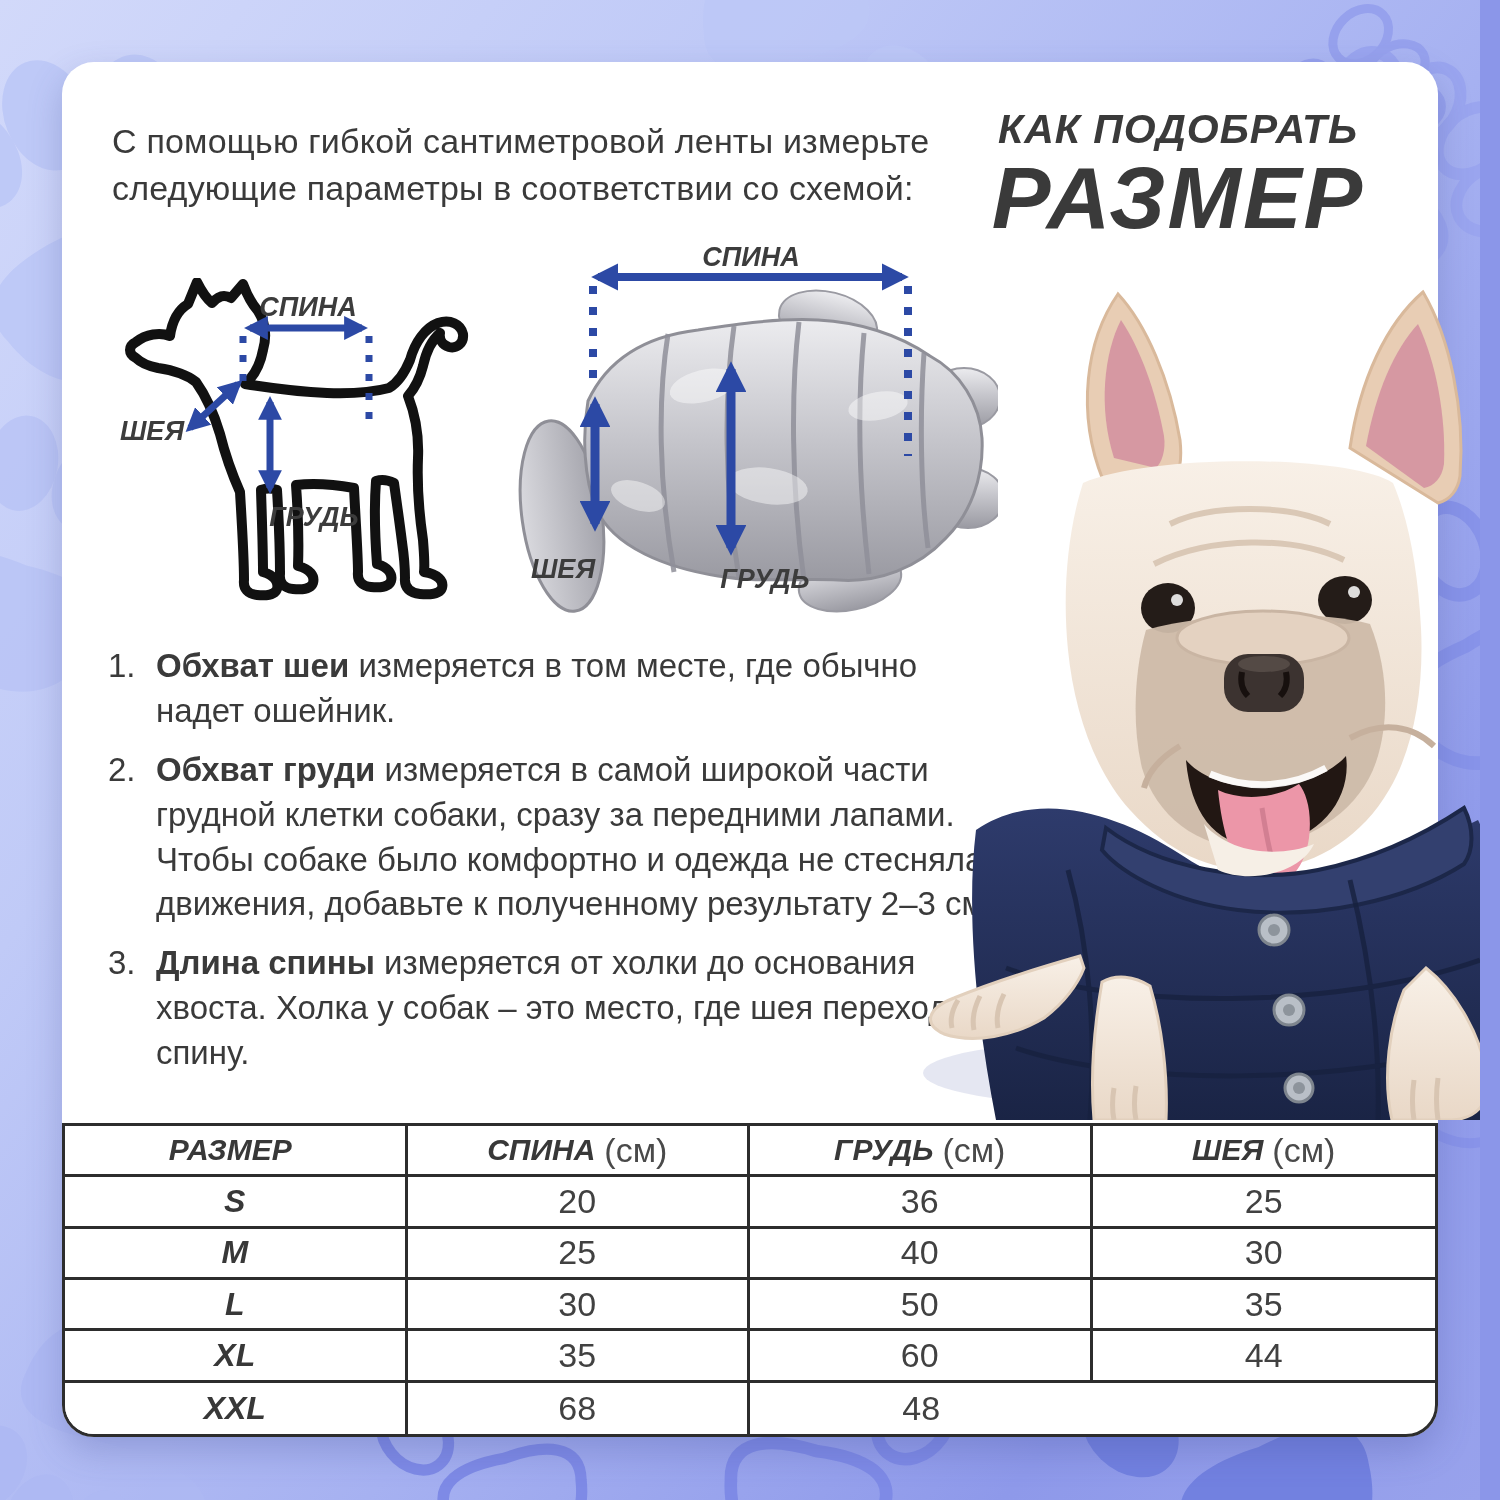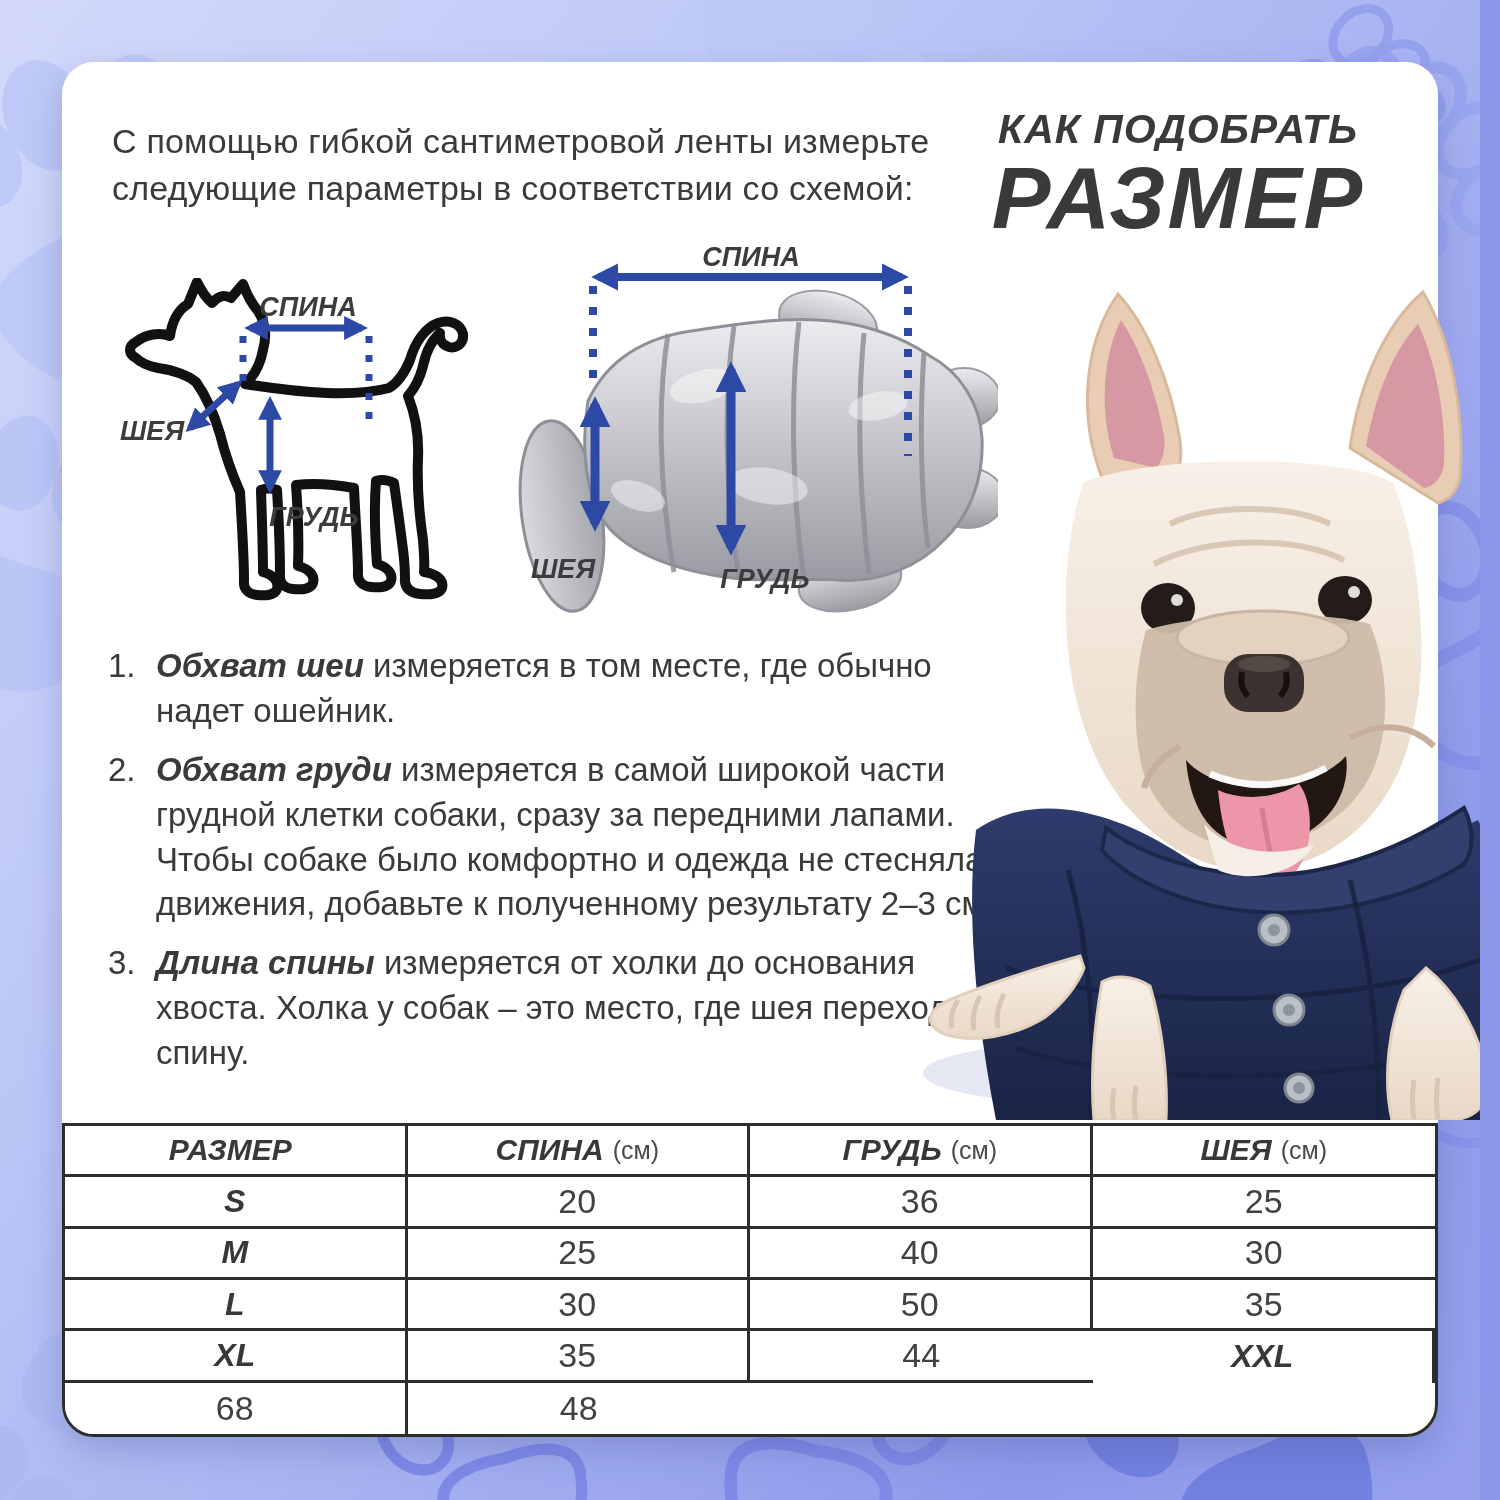--- a/index.html
+++ b/index.html
@@ -27,37 +27,37 @@
   .title .t1{font-size:41px;font-weight:bold;font-style:italic;letter-spacing:1px;}
   .title .t2{font-size:88px;font-weight:bold;font-style:italic;letter-spacing:2px;line-height:1.02;}
   
   .svg-abs{z-index:2;}
   text.meas{font-family:"Liberation Sans",sans-serif;font-size:27px;font-weight:bold;font-style:italic;fill:#3c3c3c;}
   
   .instructions{left:108px;top:644px;width:900px;z-index:2;color:#3a3a3a;}
   .item{display:flex;margin-bottom:14px;}
   .item .num{flex:0 0 48px;font-size:33px;line-height:1.36;}
   .item .body{font-size:33px;line-height:1.36;}
-  .lead{font-weight:bold;font-style:italic;}
+  .lead{font-weight:bold;}
   .item.it-italic .lead{}
   
   .size-table{
     left:62px;top:1123px;width:1376px;height:314px;z-index:2;box-sizing:border-box;
     background:#ffffff;border:3px solid #2d2d2d;border-radius:0 0 32px 32px;overflow:hidden;
     display:grid;grid-template-columns:repeat(4,1fr);grid-template-rows:repeat(6,1fr);
   }
   .cell{
     display:flex;align-items:center;justify-content:center;
     border-right:3px solid #2d2d2d;border-bottom:3px solid #2d2d2d;
     font-size:34px;color:#414141;background:#fff;
   }
   .cell.last-col{border-right:none;}
   .cell.last-row{border-bottom:none;}
   .cell .hdr{font-size:30px;font-weight:bold;font-style:italic;color:#383838;}
-  .cell .unit{font-size:25px;color:#4a4a4a;margin-left:9px;}
+  .cell .unit{font-size:34px;color:#4a4a4a;margin-left:9px;}
   .cell.size-col{font-size:32px;font-weight:bold;font-style:italic;color:#383838;}
   
   #dog-photo{z-index:3;}
 </style>
 </head>
 <body>
 
 <div class="canvas">
 
   <svg id="bg-paws" class="abs" width="1500" height="1500" viewBox="0 0 1500 1500">
@@ -235,20 +235,21 @@
     <div class="cell">40</div>
     <div class="cell last-col">30</div>
 
     <div class="cell size-col">L</div>
     <div class="cell">30</div>
     <div class="cell">50</div>
     <div class="cell last-col">35</div>
 
     <div class="cell size-col">XL</div>
     <div class="cell">35</div>
+    <div class="cell">60</div>
     <div class="cell last-col">44</div>
 
     <div class="cell size-col last-row">XXL</div>
     <div class="cell last-row">68</div>
     <div class="cell last-col last-row">48</div>
   </div>
 
   <svg id="dog-photo" class="abs" style="left:918px;top:268px;" width="590" height="852" viewBox="0 0 590 852">
     <defs>
       <linearGradient id="fur" x1="0" y1="0" x2="0" y2="1">

